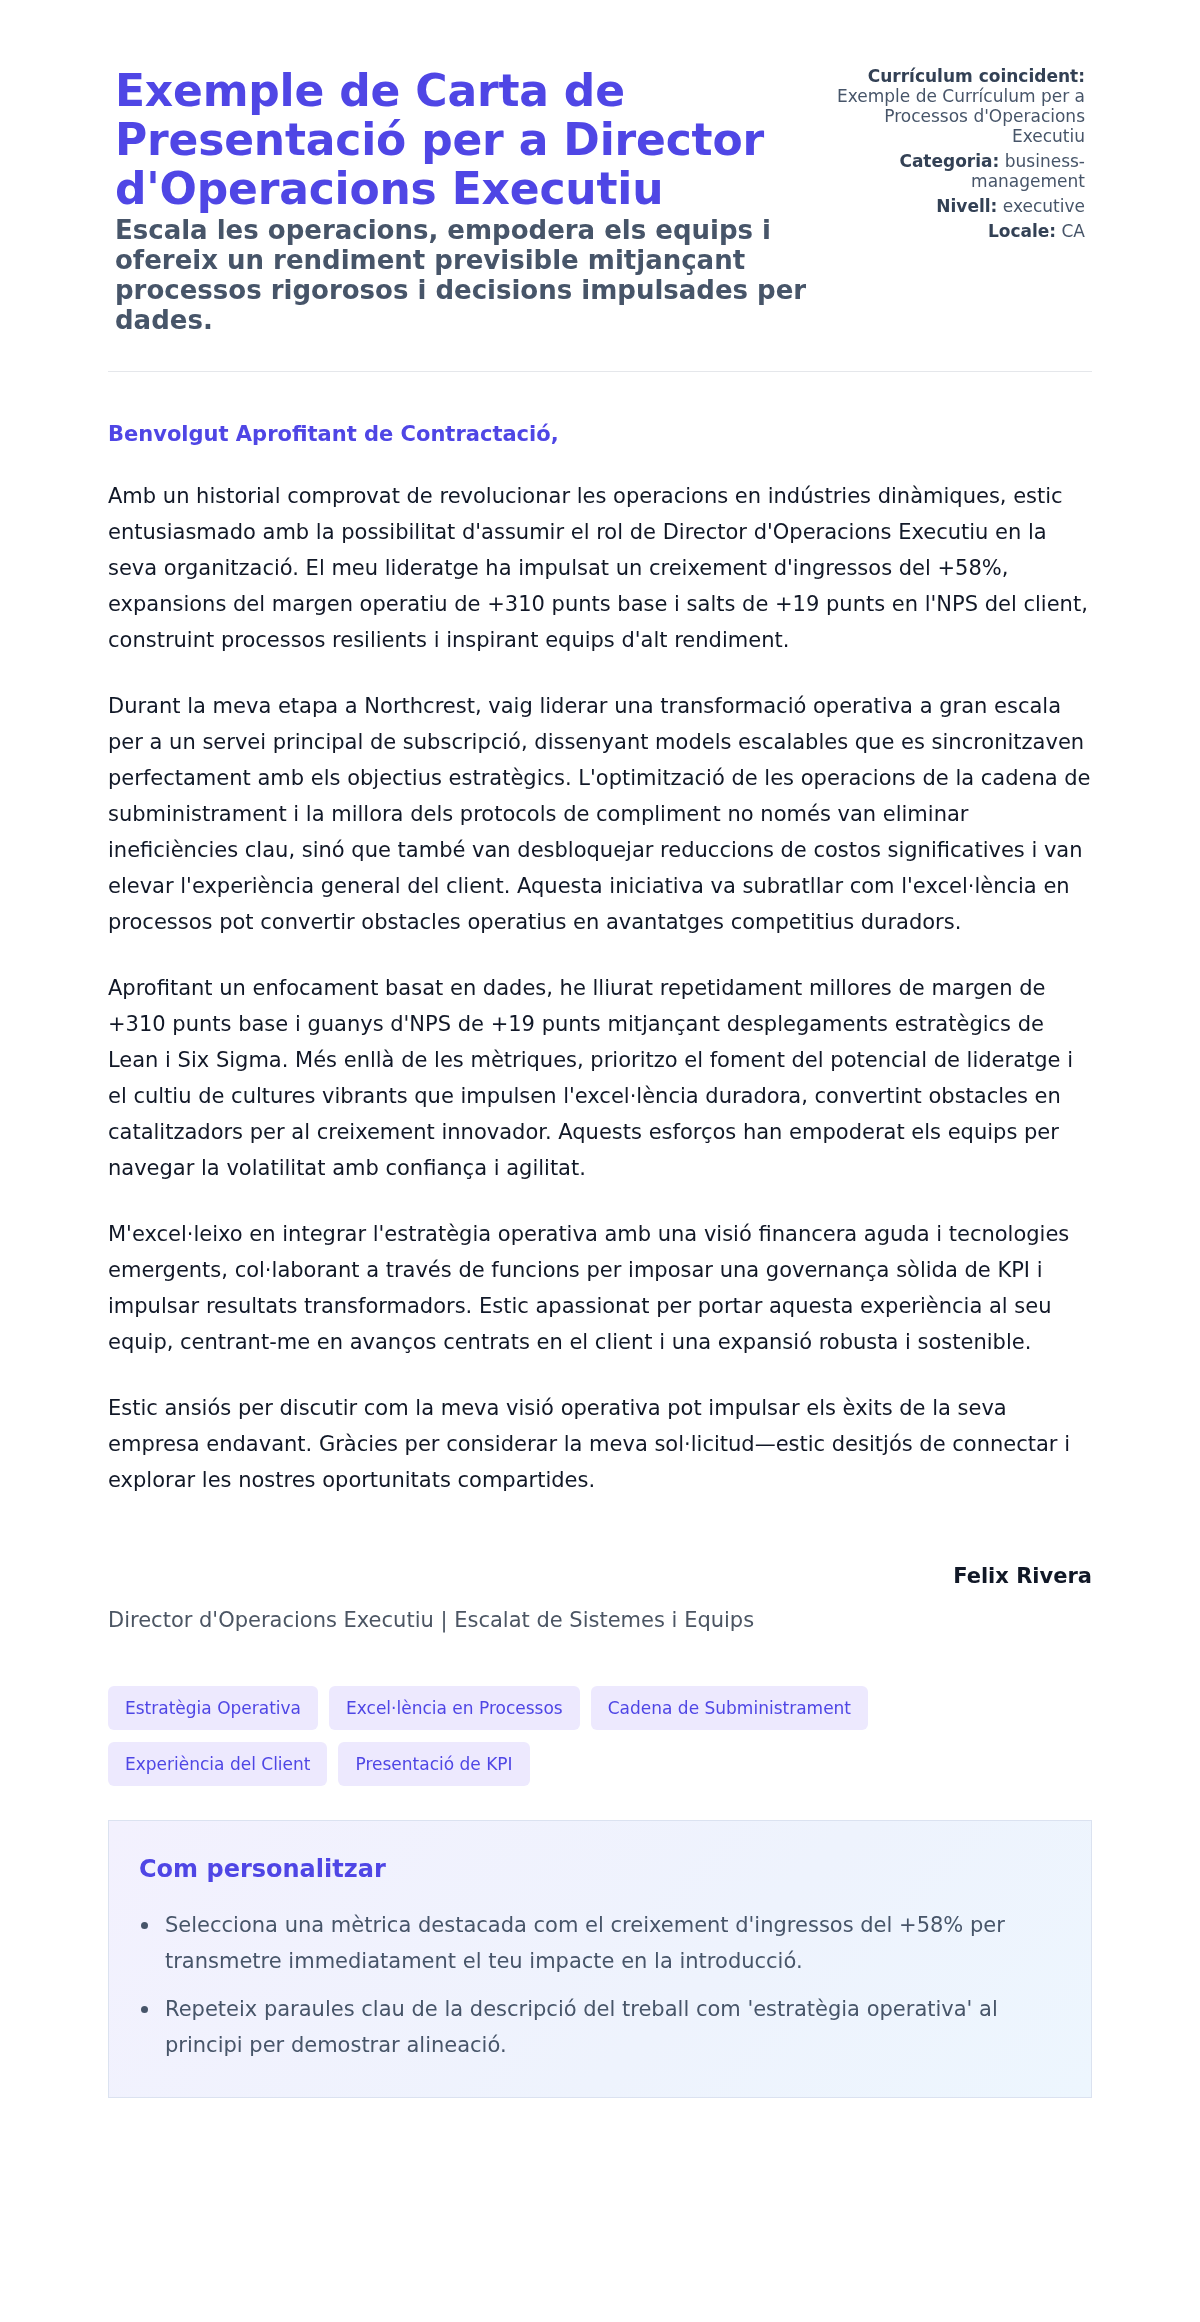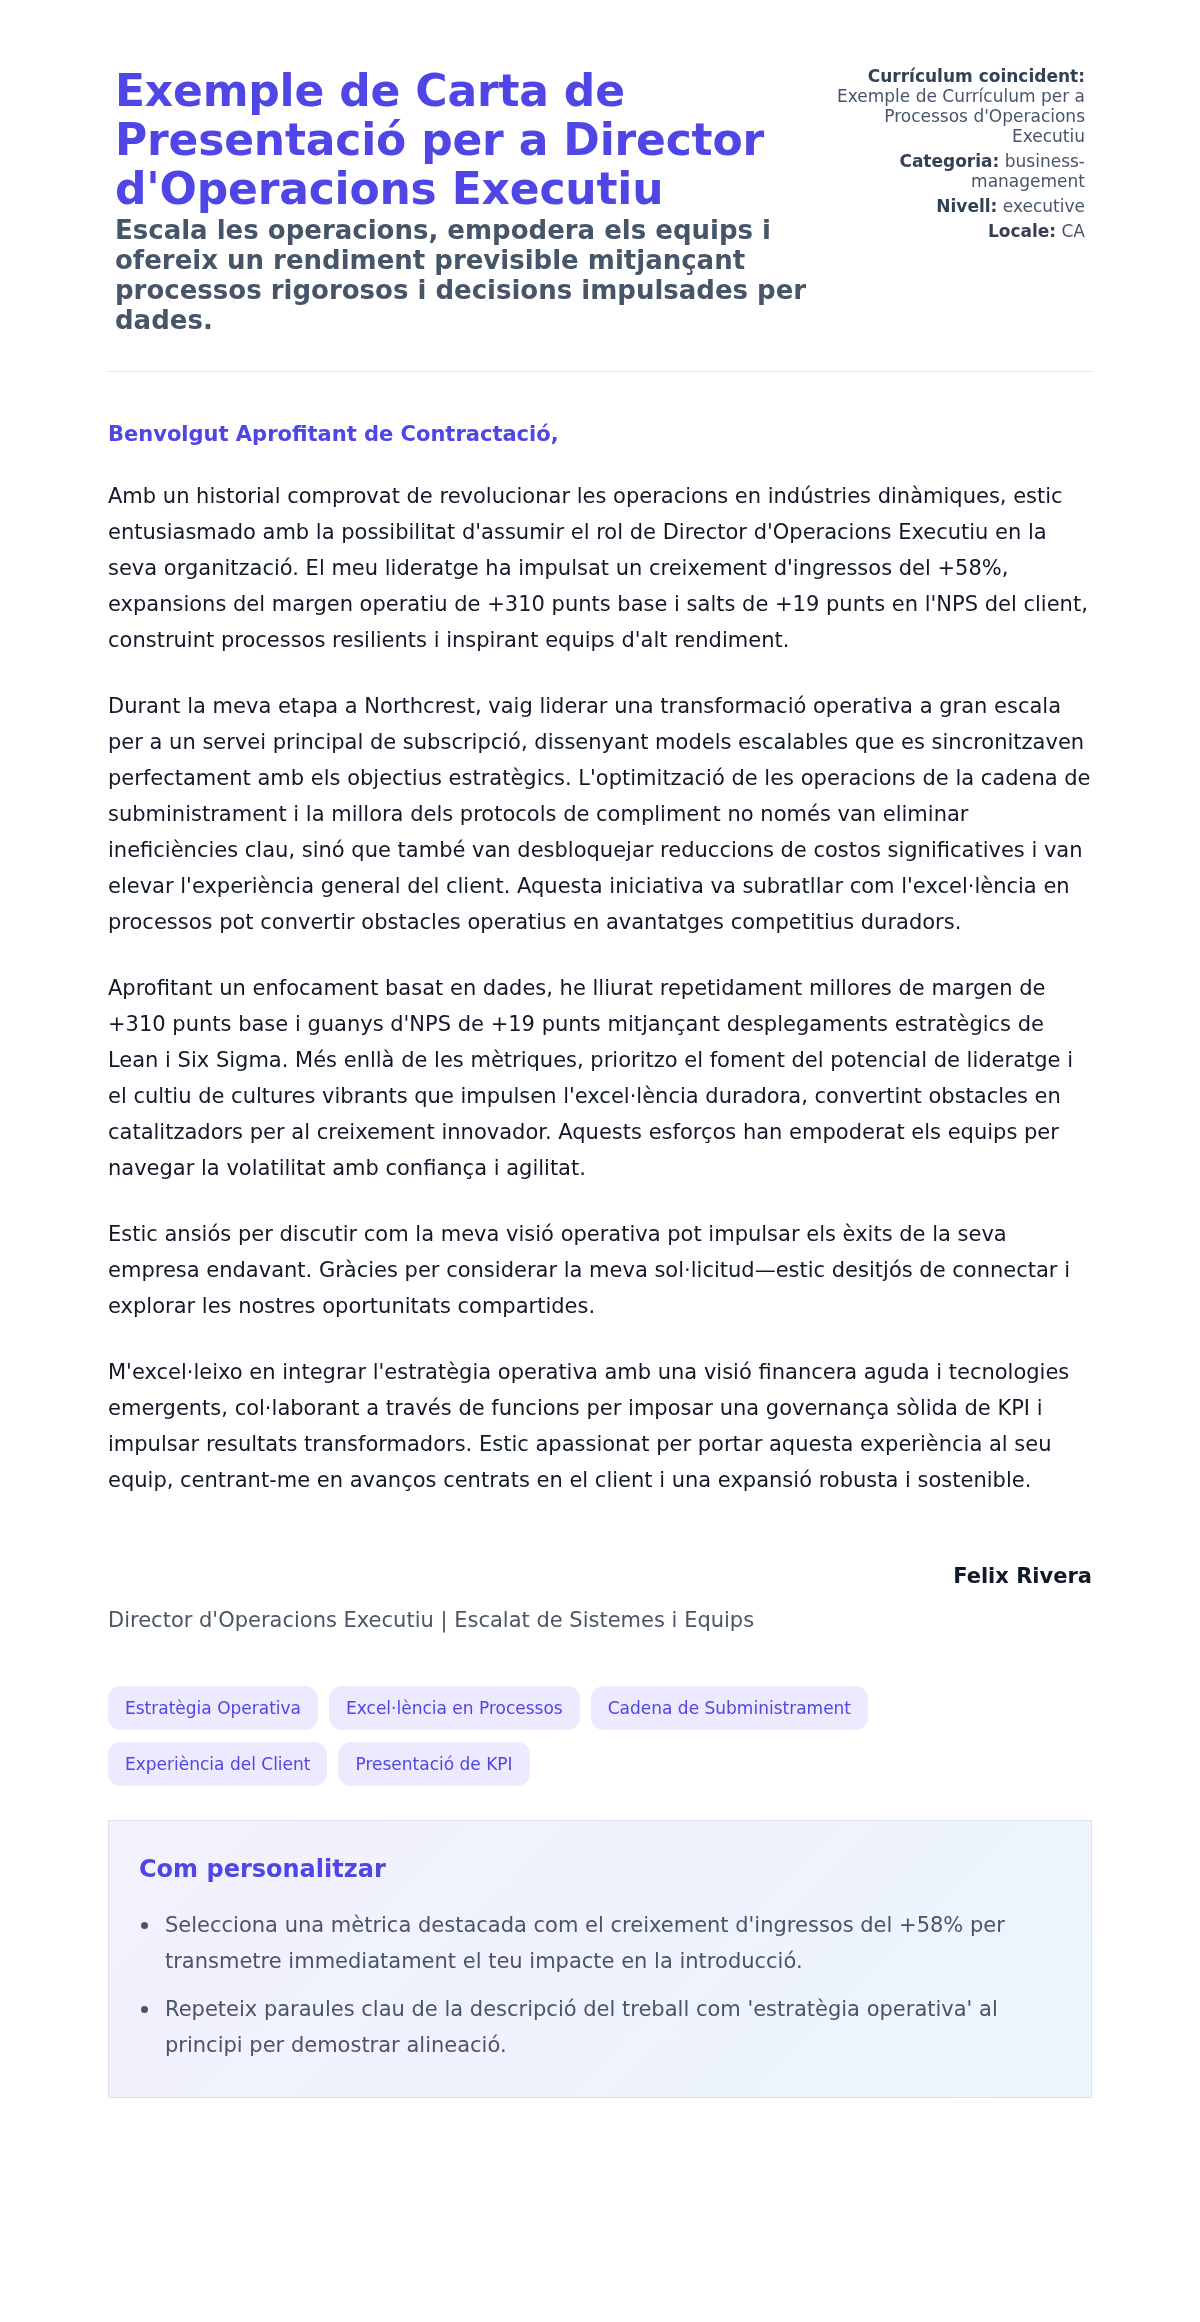--- a/index.html
+++ b/index.html
@@ -81,21 +81,21 @@
       flex-wrap: wrap;
       gap: 12px 11px;
       width: 990px;
     }
     .tag {
       background: #ede9fe;
       color: #4f46e5;
       font-size: 17px;
       line-height: 20px;
       padding: 12px 17px;
-      border-radius: 13px;
+      border-radius: 6px;
     }
 
     .tips {
       margin-top: 34px;
       border: 1px solid #dbe2f0;
       background: linear-gradient(135deg, #f3f1fe 0%, #eef3fd 60%, #edf6fe 100%);
       padding: 34px 30px 34px 30px;
     }
     .tips-title {
       font-size: 24px;
@@ -154,22 +154,22 @@
       </div>
     </div>
   </header>
 
   <section>
     <div class="greeting">Benvolgut Aprofitant de Contractació,</div>
     <div class="body-text">
       <p>Amb un historial comprovat de revolucionar les operacions en indústries dinàmiques, estic entusiasmado amb la possibilitat d'assumir el rol de Director d'Operacions Executiu en la seva organització. El meu lideratge ha impulsat un creixement d'ingressos del +58%, expansions del margen operatiu de +310 punts base i salts de +19 punts en l'NPS del client, construint processos resilients i inspirant equips d'alt rendiment.</p>
       <p>Durant la meva etapa a Northcrest, vaig liderar una transformació operativa a gran escala per a un servei principal de subscripció, dissenyant models escalables que es sincronitzaven perfectament amb els objectius estratègics. L'optimització de les operacions de la cadena de subministrament i la millora dels protocols de compliment no només van eliminar ineficiències clau, sinó que també van desbloquejar reduccions de costos significatives i van elevar l'experiència general del client. Aquesta iniciativa va subratllar com l'excel·lència en processos pot convertir obstacles operatius en avantatges competitius duradors.</p>
       <p>Aprofitant un enfocament basat en dades, he lliurat repetidament millores de margen de +310 punts base i guanys d'NPS de +19 punts mitjançant desplegaments estratègics de Lean i Six Sigma. Més enllà de les mètriques, prioritzo el foment del potencial de lideratge i el cultiu de cultures vibrants que impulsen l'excel·lència duradora, convertint obstacles en catalitzadors per al creixement innovador. Aquests esforços han empoderat els equips per navegar la volatilitat amb confiança i agilitat.</p>
+      <p>M'excel·leixo en integrar l'estratègia operativa amb una visió financera aguda i tecnologies emergents, col·laborant a través de funcions per imposar una governança sòlida de KPI i impulsar resultats transformadors. Estic apassionat per portar aquesta experiència al seu equip, centrant-me en avanços centrats en el client i una expansió robusta i sostenible.</p>
       <p>Estic ansiós per discutir com la meva visió operativa pot impulsar els èxits de la seva empresa endavant. Gràcies per considerar la meva sol·licitud—estic desitjós de connectar i explorar les nostres oportunitats compartides.</p>
-      <p>M'excel·leixo en integrar l'estratègia operativa amb una visió financera aguda i tecnologies emergents, col·laborant a través de funcions per imposar una governança sòlida de KPI i impulsar resultats transformadors. Estic apassionat per portar aquesta experiència al seu equip, centrant-me en avanços centrats en el client i una expansió robusta i sostenible.</p>
     </div>
 
     <div class="signature">
       <div class="sig-name">Felix Rivera</div>
       <div class="sig-title">Director d'Operacions Executiu | Escalat de Sistemes i Equips</div>
     </div>
   </section>
 
   <div class="tags">
     <span class="tag">Estratègia Operativa</span>

